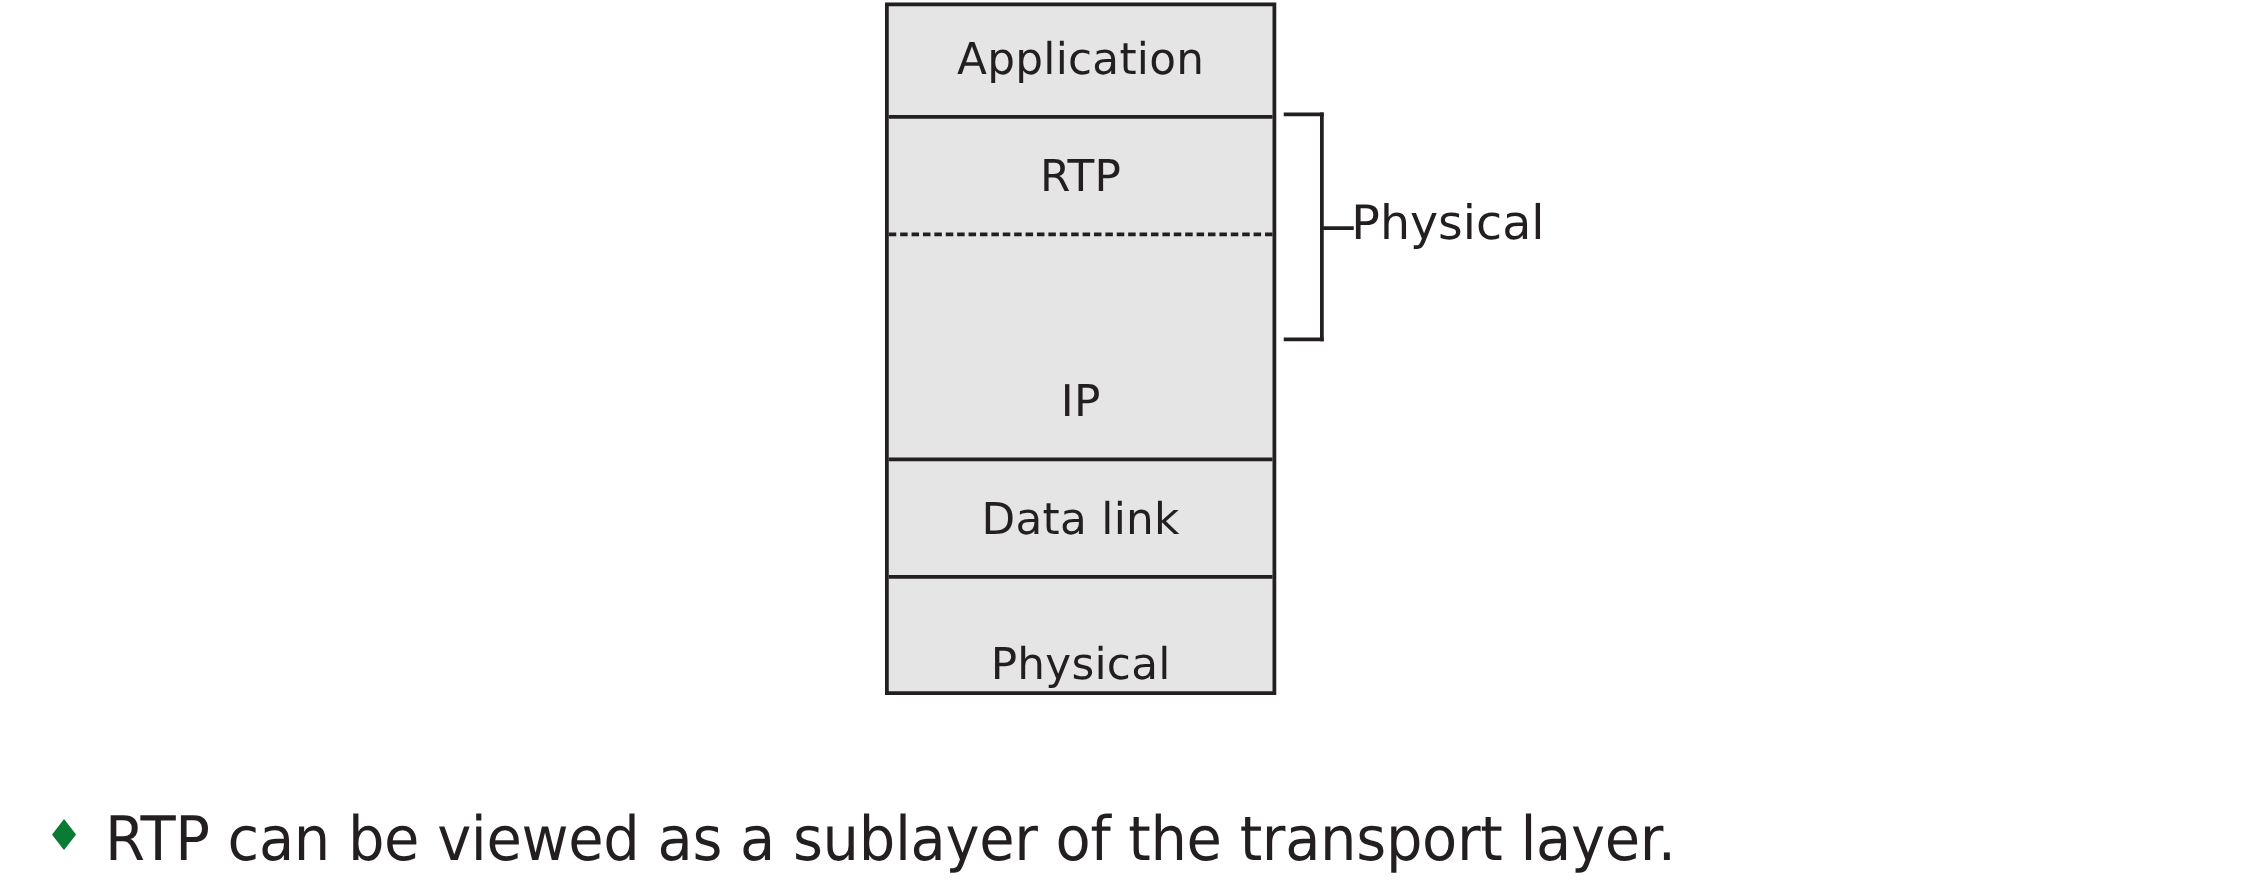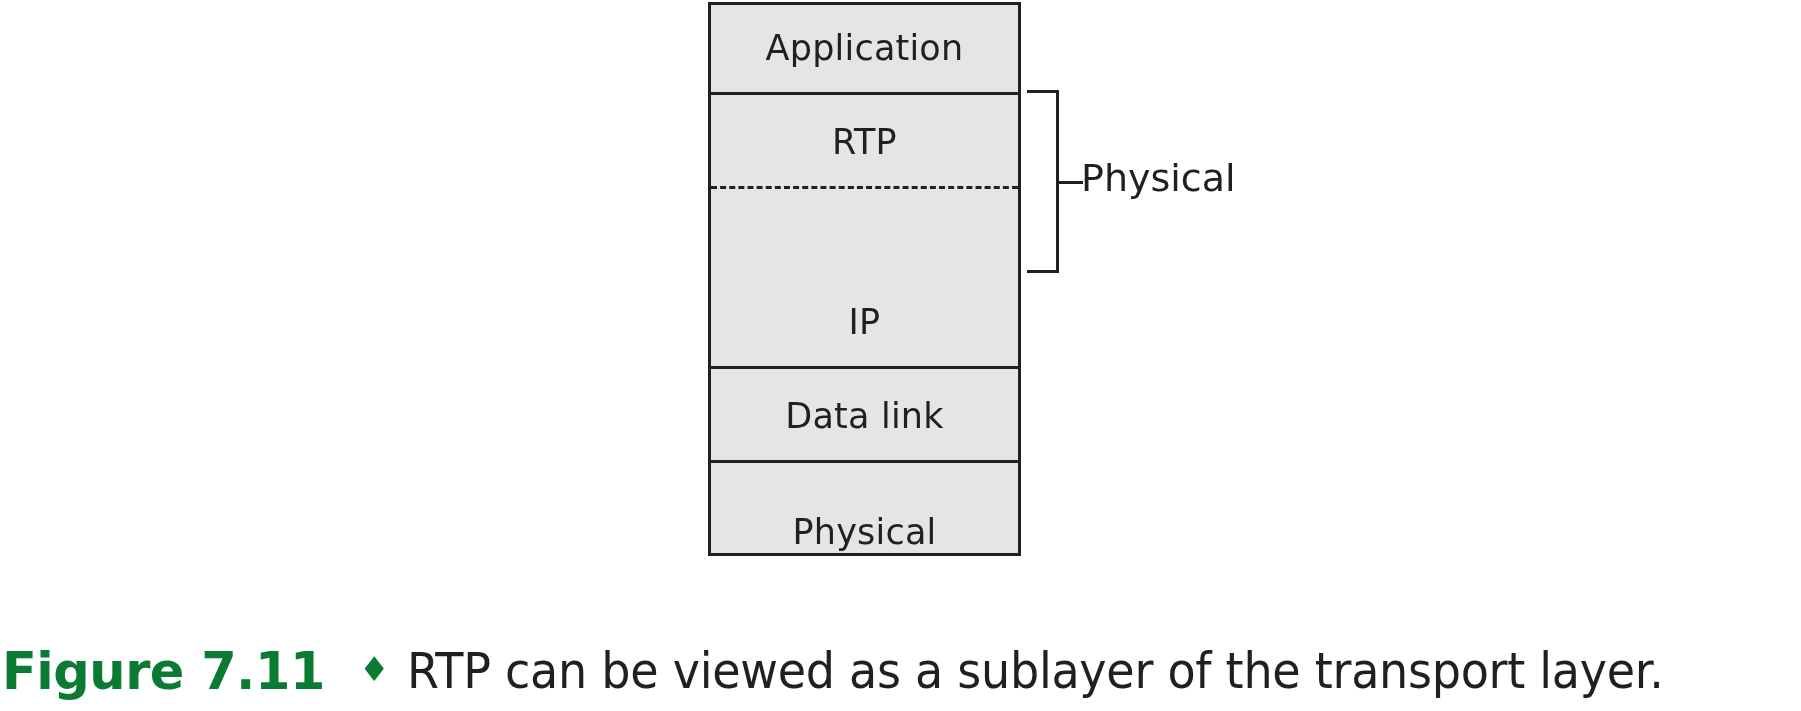--- a/index.html
+++ b/index.html
@@ -155,18 +155,17 @@
 
   </div>
 
   <div class="bracket-vline"></div>
   <div class="bracket-arm bracket-arm-top"></div>
   <div class="bracket-arm bracket-arm-bot"></div>
   <div class="bracket-arm bracket-arm-mid"></div>
   <div class="bracket-label">Physical</div>
 
   <div class="caption">
-    <span class="caption-fig">Figure 7.11</span>
     <span class="caption-diamond">♦</span>
     <span class="caption-text">RTP can be viewed as a sublayer of the transport layer.</span>
   </div>
 
 </div>
 
 </body></html>

